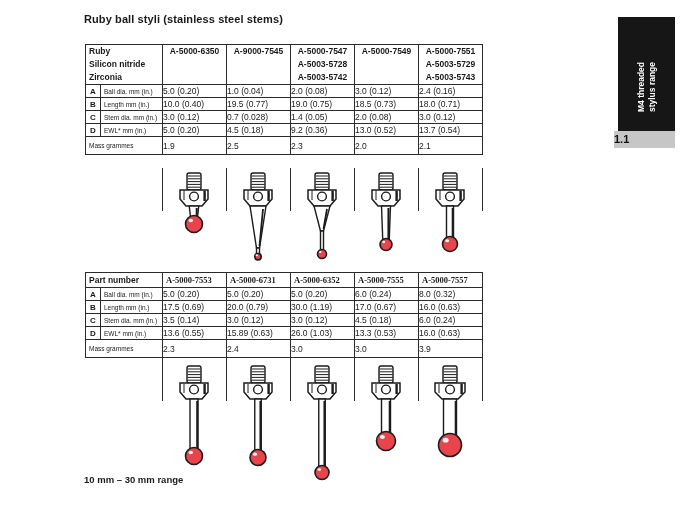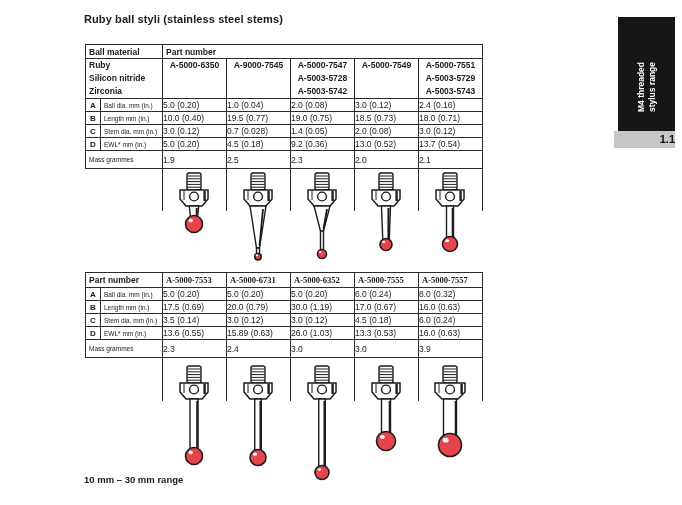--- a/index.html
+++ b/index.html
@@ -27,43 +27,39 @@
 
   .vline { position:absolute; width:1px; background:#2b2b2b; }
 
   .styli-row { position:absolute; left:162px; width:320px; display:flex; }
   #styli1 { top:171px; }
   #styli2 { top:364px; }
   .stylus { width:64px; display:flex; justify-content:center; align-items:flex-start; }
 
   .side-tab { position:absolute; left:618px; top:17px; width:57px; height:114px; }
   .side-tab-text { position:absolute; left:50%; top:61%; transform:translate(-50%,-50%) rotate(-90deg); color:#ffffff; font-weight:bold; font-size:8.5px; line-height:1.3; text-align:center; white-space:nowrap; }
-  .section-badge { position:absolute; left:614px; top:131px; width:61px; height:17px; text-align:right; font-weight:bold; font-size:11px; line-height:17px; color:#111; }
+  .section-badge { position:absolute; left:614px; top:131px; width:61px; height:17px; text-align:left; font-weight:bold; font-size:11px; line-height:17px; color:#111; }
   .range-caption { position:absolute; left:84px; top:474px; font-weight:bold; font-size:9.5px; }
 </style>
 </head>
 <body>
 
 <div class="page-title">Ruby ball styli (stainless steel stems)</div>
 
 <table class="spec" id="table1">
   <colgroup>
       <col style="width:15px">
       <col style="width:62px">
       <col style="width:64px">
       <col style="width:64px">
       <col style="width:64px">
       <col style="width:64px">
       <col style="width:64px">
     </colgroup>
   <tbody>
-      <tr class="hdr">
-    <td colspan="2">Ball material</td>
-    <td colspan="5" class="pnhead">Part number</td>
-  </tr>
   <tr class="mats">
     <td colspan="2" class="mat">
       <div>Ruby</div>
       <div>Silicon nitride</div>
       <div>Zirconia</div>
     </td>
     <td class="pn">
       <div>A-5000-6350</div>
       <div></div>
       <div></div>

